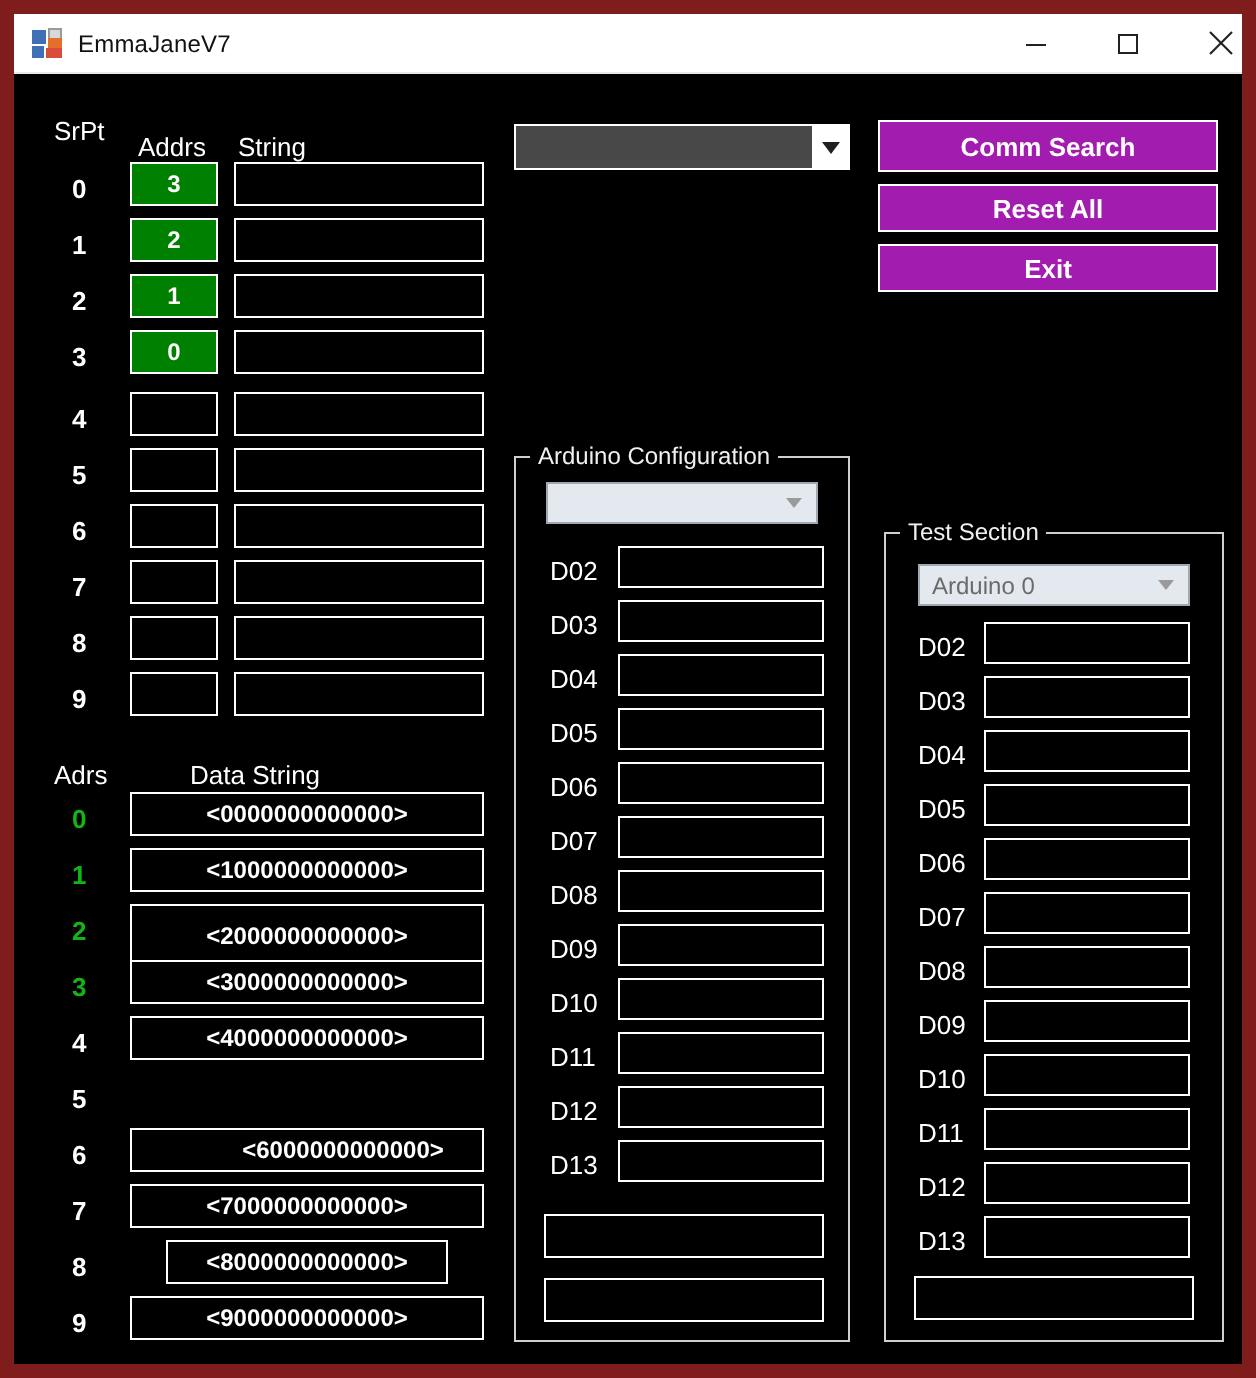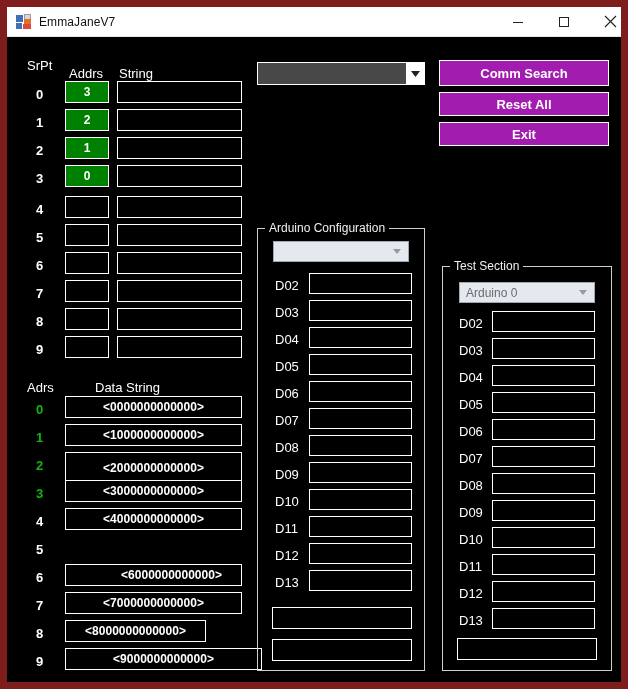--- a/index.html
+++ b/index.html
@@ -237,24 +237,24 @@
 
   <div class="lbl b" style="left:29px; top:536px;">5</div>
 
   <div class="lbl b" style="left:29px; top:564px;">6</div>
   <div class="tbox" style="left:58px; top:557px; width:177px; height:22px;padding-left:36px;">&lt;6000000000000&gt;</div>
 
   <div class="lbl b" style="left:29px; top:592px;">7</div>
   <div class="tbox" style="left:58px; top:585px; width:177px; height:22px;">&lt;7000000000000&gt;</div>
 
   <div class="lbl b" style="left:29px; top:620px;">8</div>
-  <div class="tbox" style="left:58px; top:613px; width:141px; height:22px;">&lt;8000000000000&gt;</div>
+  <div class="tbox" style="left:76px; top:613px; width:141px; height:22px;">&lt;8000000000000&gt;</div>
 
   <div class="lbl b" style="left:29px; top:648px;">9</div>
-  <div class="tbox" style="left:58px; top:641px; width:197px; height:22px;text-align:center;">&lt;9000000000000&gt;</div>
+  <div class="tbox" style="left:58px; top:641px; width:177px; height:22px;text-align:center;">&lt;9000000000000&gt;</div>
 
   <div class="combo-dark" style="left:250px; top:55px; width:168px; height:23px;">
     <div class="cfield"></div>
     <div class="carrow">
       <svg width="9" height="6" viewBox="0 0 9 6">
           <polygon points="0,0 9,0 4.5,6" fill="#202020"></polygon>
         </svg>
     </div>
   </div>
 

